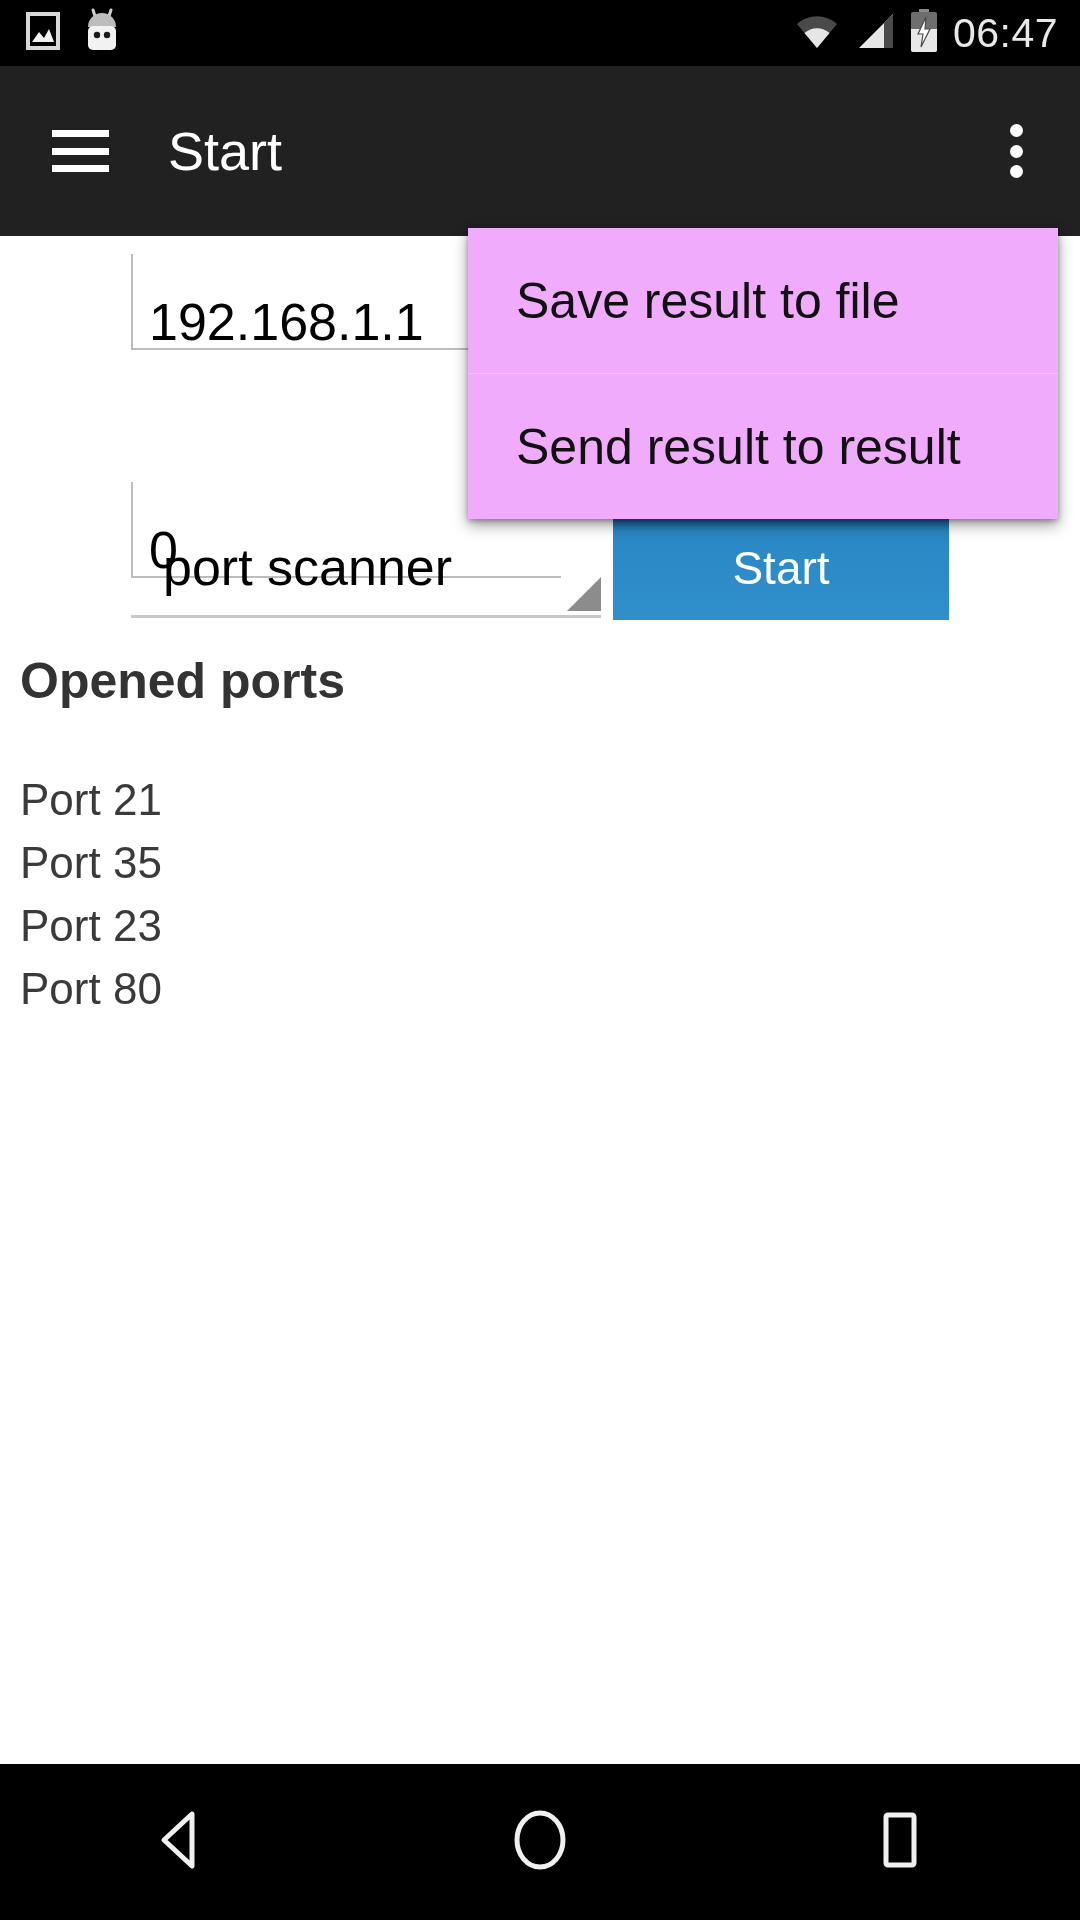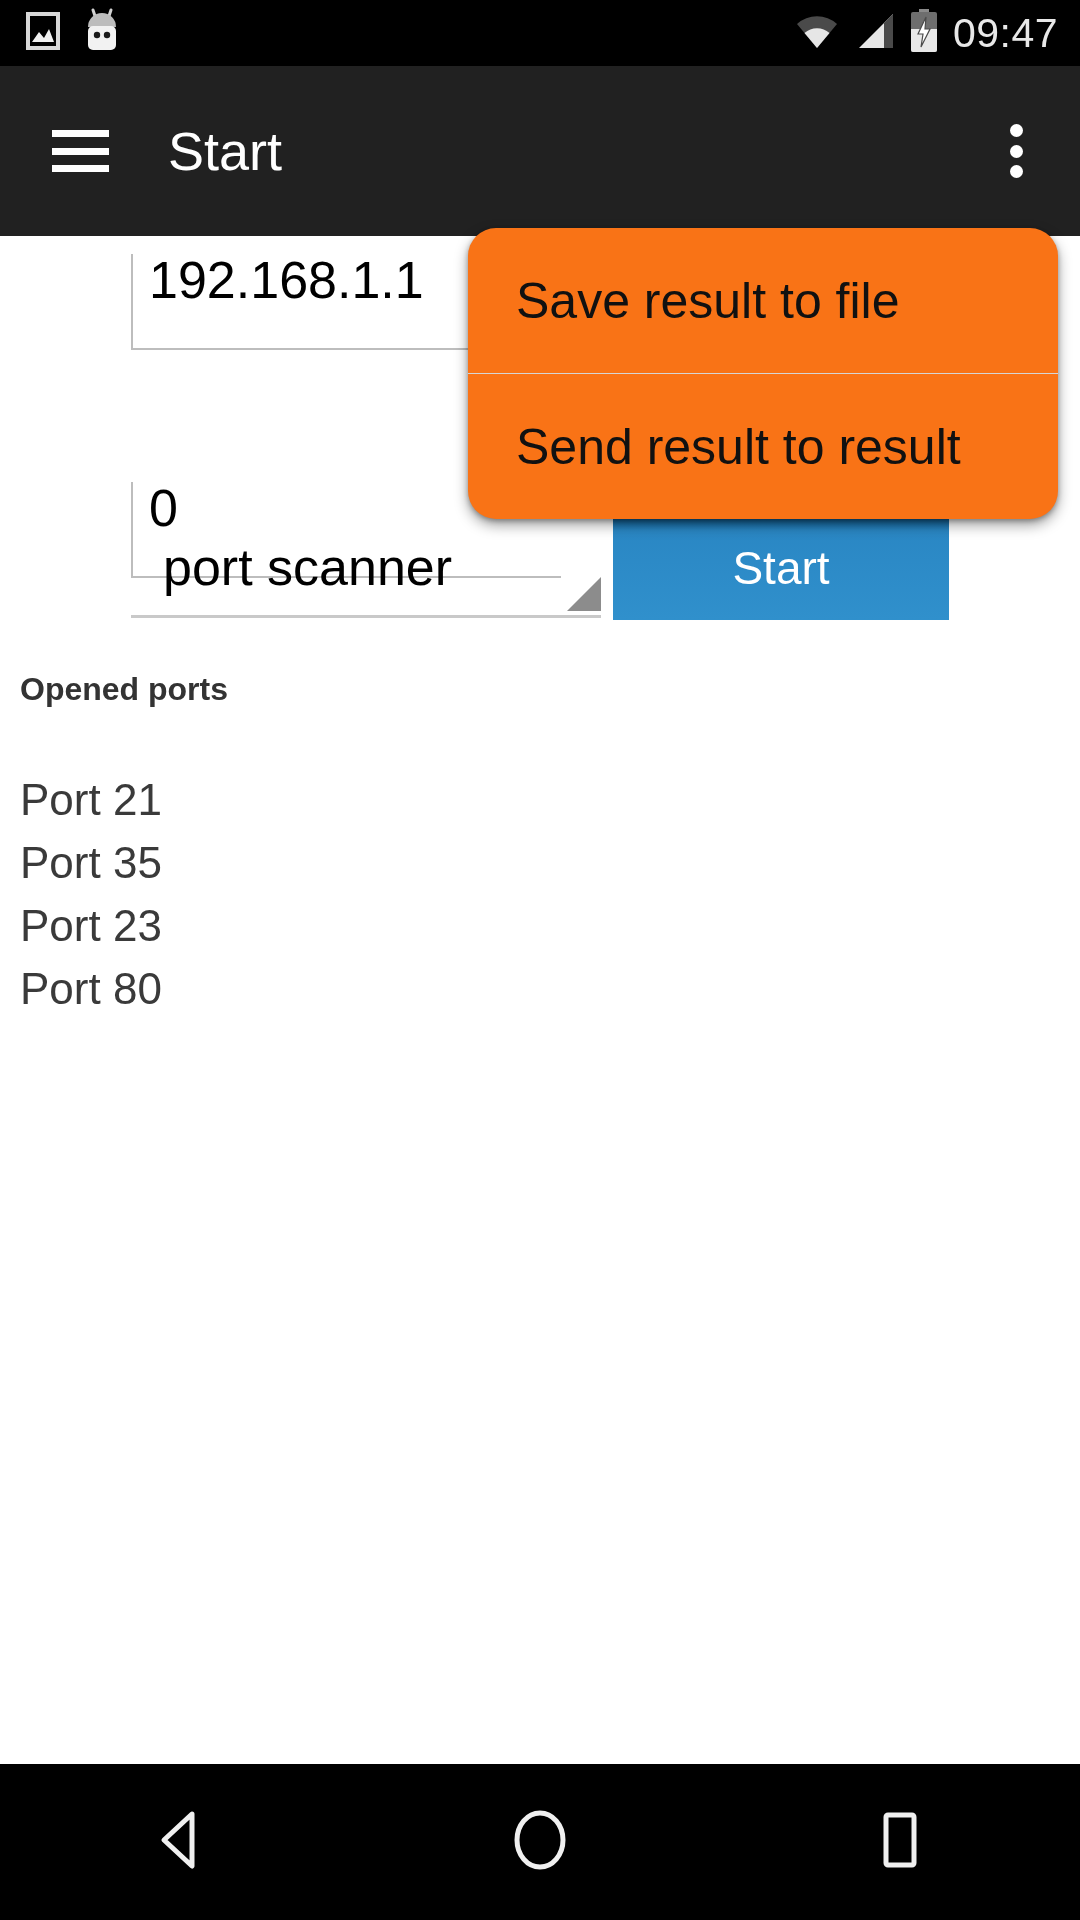--- a/index.html
+++ b/index.html
@@ -51,21 +51,21 @@
   .overflow-dots i { display:block; width:13px; height:13px; border-radius:50%; background:#ffffff; }
 
   
   .content { position:absolute; top:236px; left:0; width:1080px; height:1528px; background:#ffffff; }
 
   .edit-text {
     position:relative;
     height:96px;
     border-bottom:2px solid #bdbdbd;
     border-left:2px solid #bdbdbd;
-    display:flex; align-items:flex-start;
+    display:flex; align-items:flex-end;
   }
   .edit-text::before {
     content:""; position:absolute; left:-2px; bottom:-2px; width:2px; height:14px; background:#bdbdbd;
   }
   .edit-text .val {
     font-size:52px; color:#000000; padding-left:16px; line-height:1; white-space:nowrap;
   }
 
   #ip-field { left:131px; top:18px; width:430px; }
   #port-field { left:131px; top:150px; width:430px; }
@@ -87,34 +87,33 @@
     position:absolute; left:613px; top:280px; width:336px; height:104px;
     background:linear-gradient(to bottom, #0d5a8f 0%, #2a87c4 14%, #3090cc 100%);
     color:#ffffff; font-size:46px;
     display:flex; align-items:center; justify-content:center;
     border:none; cursor:pointer;
     font-family:Liberation Sans, sans-serif;
   }
 
   .results-title {
     position:absolute; left:20px; top:416px;
-    font-size:32px; font-weight:bold; color:#333333;margin-top:19px;
+    font-size:50px; font-weight:bold; color:#333333;
   }
   .results-list { position:absolute; left:20px; top:532px; }
   .results-list .port-line {
     font-size:44px; color:#3a3a3a; line-height:63px; white-space:nowrap;
   }
 
   
   .popup-menu {
     position:absolute; left:468px; top:228px; width:590px;
-    background:#f97316;
+    background:#f0abfc;
     box-shadow:0 6px 14px rgba(0,0,0,0.38), 0 2px 5px rgba(0,0,0,0.28);
     z-index:50;
-    border-radius:28px;
   }
   .popup-item {
     height:145px; display:flex; align-items:center;
     padding-left:48px;
     font-size:50px; color:#111111; cursor:pointer;
     white-space:nowrap;
   }
   .popup-sep { height:1px; background:#d6d6d6; margin:0; }
 
   
@@ -163,21 +162,21 @@
         </svg>
       </span>
       <span>
         <svg width="30" height="44" viewBox="0 0 30 44">
           <rect x="10" y="0" width="10" height="4" fill="#8a8a8a"></rect>
           <rect x="2" y="3" width="26" height="40" rx="2" fill="#6e6e6e"></rect>
           <path d="M2 20 L28 20 L28 41 a2 2 0 0 1 -2 2 L4 43 a2 2 0 0 1 -2 -2 Z" fill="#e8e8e8"></path>
           <path d="M17 8 L9 25 L14 25 L12 38 L21 20 L16 20 Z" fill="#ffffff" stroke="#4a4a4a" stroke-width="1.2"></path>
         </svg>
       </span>
-      <span class="status-time">09:47</span>
+      <span class="status-time">06:47</span>
     </div>
   </div>
 
   <div class="app-bar">
     <div class="hamburger">
       <span></span>
       <span></span>
       <span></span>
     </div>
     <div class="app-title">Start</div>

